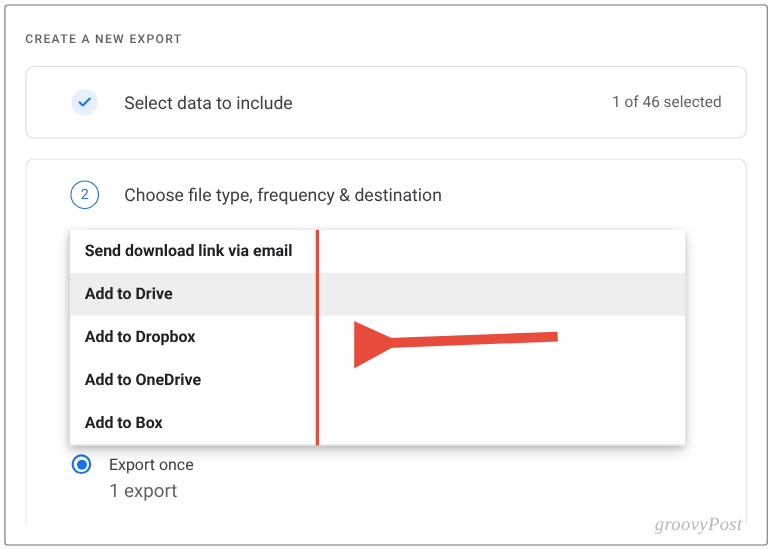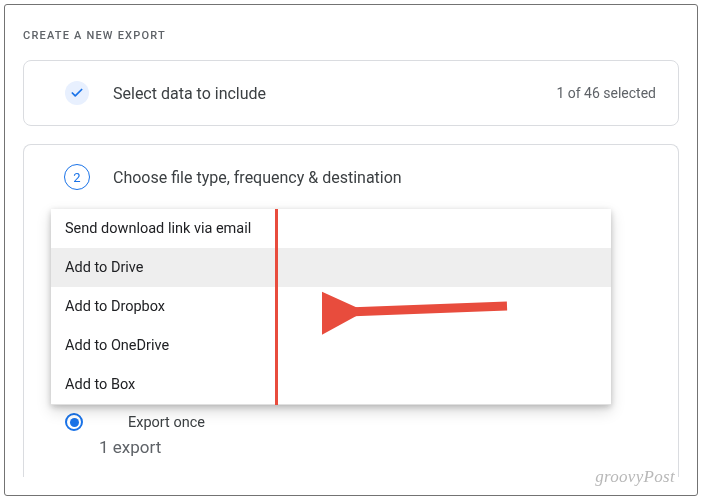--- a/index.html
+++ b/index.html
@@ -87,21 +87,22 @@
       font-size: 14px;
       color: #5f6368;
     }
     .field-label {
       font-size: 13px;
       color: #5f6368;
       margin: 18px 0 6px 22px;
     }
     .dropdown-wrap {
       position: relative;
-      margin-left: 10px;
+      margin-left: 22px;
+      font-weight: bold;
     }
     .dropdown-panel {
       position: relative;
       width: 560px;
       background: #fff;
       box-shadow: 0 2px 6px rgba(0,0,0,0.2), 0 6px 14px rgba(0,0,0,0.15);
       overflow: hidden;
     }
     .highlight-box {
       position: absolute;
@@ -134,21 +135,20 @@
       pointer-events: none;
     }
     .arrow-wrap svg {
       width: 200px;
       height: 50px;
     }
     .radio-row {
       display: flex;
       align-items: center;
       margin: 8px 0 0 24px;
-      gap: 29px;
     }
     .radio-outer {
       width: 18px;
       height: 18px;
       border-radius: 50%;
       border: 2px solid #1a73e8;
       display: flex;
       align-items: center;
       justify-content: center;
       margin-right: 16px;

